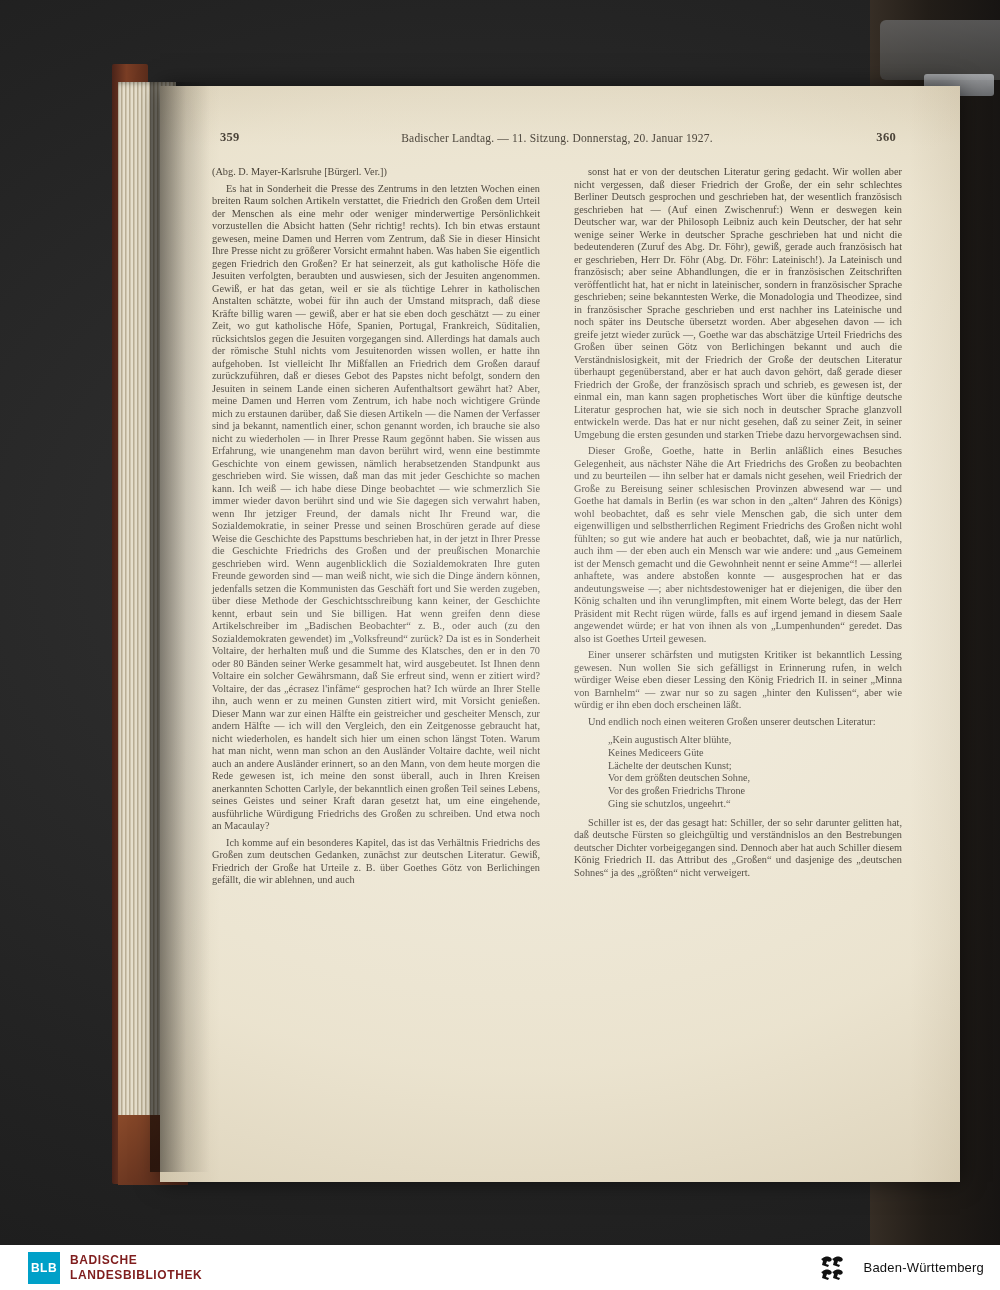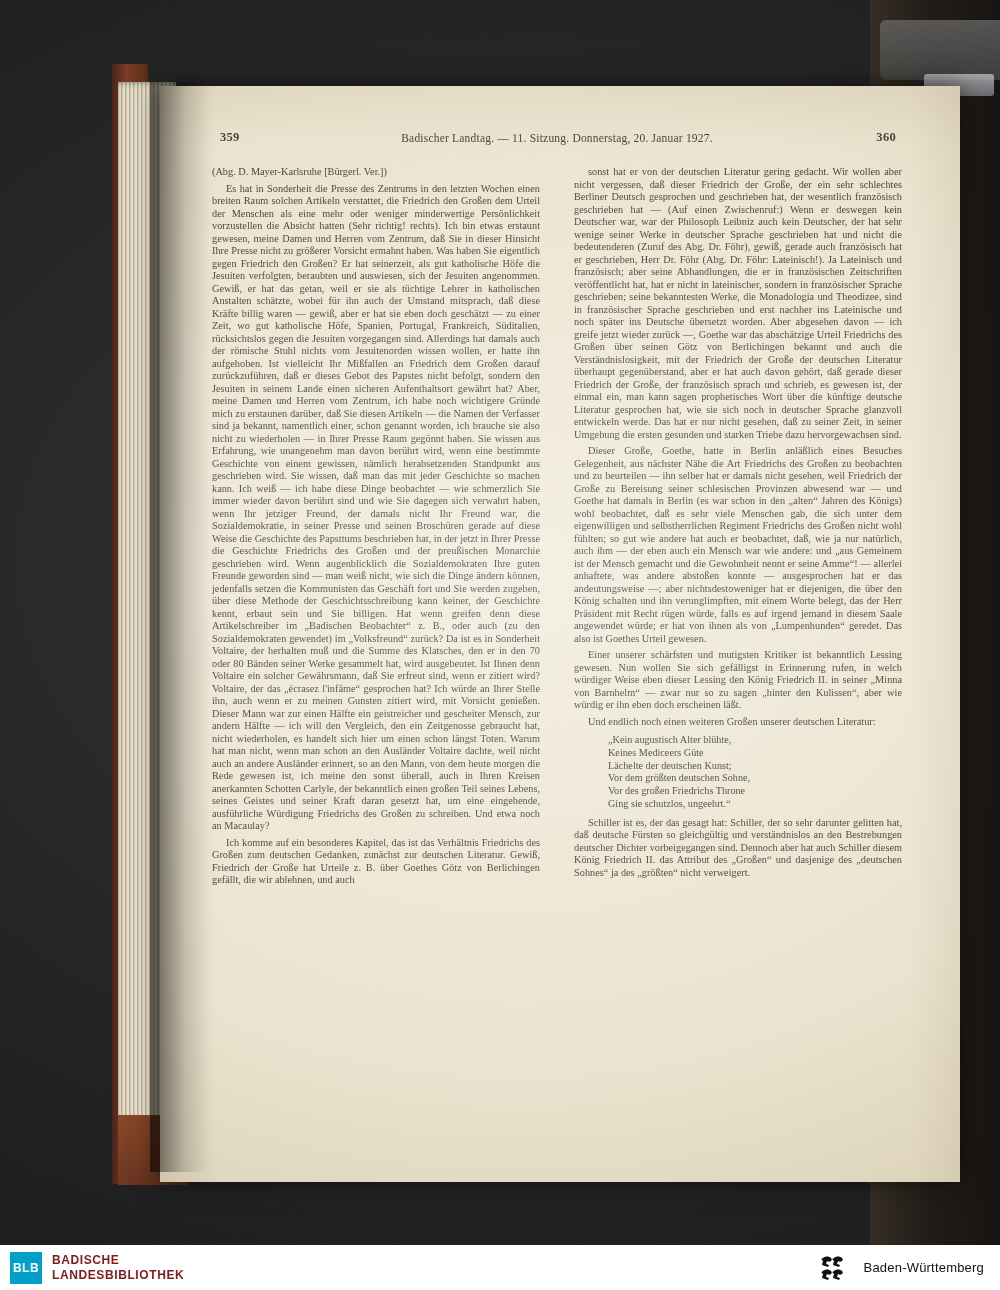--- a/index.html
+++ b/index.html
@@ -182,21 +182,21 @@
   
   .footer {
     position: absolute;
     left: 0; bottom: 0;
     width: 1000px; height: 45px;
     background: #ffffff;
     display: flex;
     align-items: center;
   }
   .blb-logo {
-    margin-left: 10px;
+    margin-left: 28px;
     width: 32px; height: 32px;
     background: #00a0c8;
     color: #fff;
     font-family: "Liberation Sans", sans-serif;
     font-weight: bold;
     font-size: 12px;
     display: flex;
     align-items: center;
     justify-content: center;
     letter-spacing: .5px;

